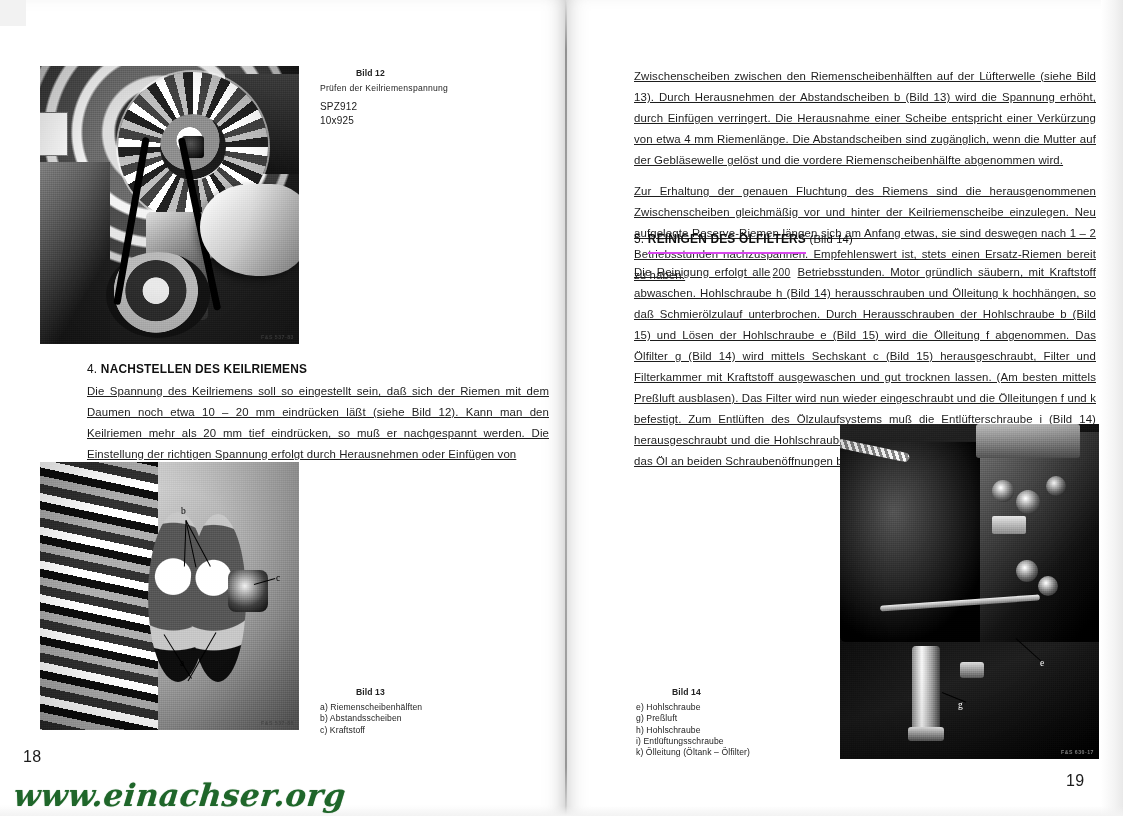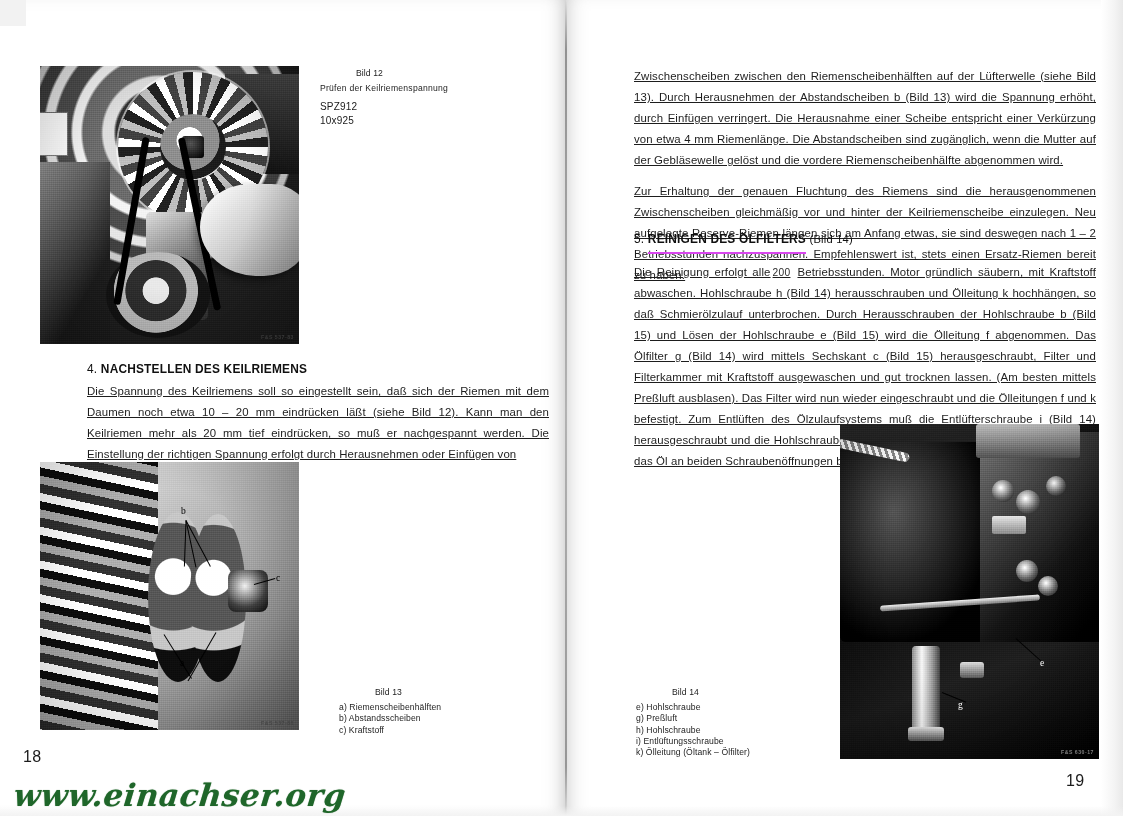--- a/index.html
+++ b/index.html
@@ -59,21 +59,21 @@
     font-size:10.2px;
     letter-spacing:.3px;
     color:#2a2a2a;
     padding:0 7px 0 2px;
   }
 
   
   .caption{font-size:8.6px;line-height:11.2px;color:#232323;letter-spacing:.1px;}
   .caption .cap-title{font-weight:normal;margin-bottom:4px;}
   .caption .cap-bold{font-weight:normal;letter-spacing:.25px;}
-  .caption .cap-plain{font-weight:normal;padding-left:36px;}
+  .caption .cap-plain{font-weight:bold;padding-left:36px;}
   .caption ul{list-style:none;margin:0;padding:0;}
   .caption li{white-space:nowrap;}
   .cap-extra{font-size:10px;line-height:13.5px;color:#1a1a1a;letter-spacing:.2px;}
 
   .folio{font-size:16px;color:#1c1c1c;letter-spacing:.4px;}
 
   
   .photo{position:absolute;overflow:hidden;background:#8f8f8f;
      filter:grayscale(100%) contrast(118%);}
   .photo .grain{position:absolute;inset:0;opacity:.5;
@@ -231,21 +231,21 @@
     <div class="lead" style="left:176px;top:170px;width:56px;transform:rotate(120deg);"></div>
     <div class="lead" style="left:214px;top:122px;width:22px;transform:rotate(-16deg);"></div>
     <div class="lbl" style="left:141px;top:44px;">b</div>
     <div class="lbl" style="left:140px;top:196px;">a</div>
     <div class="lbl" style="left:236px;top:111px;">c</div>
     <div class="grain"></div>
     <div class="vign"></div>
     <div class="photo-code">F&amp;S 537-88</div>
   </div>
 
-  <div class="caption" style="position:absolute;left:339px;top:687px;width:210px;">
+  <div class="caption" style="position:absolute;left:320px;top:687px;width:210px;">
     <div class="cap-title cap-plain">Bild 13</div>
     <ul>
       <li>a) Riemenscheibenhälften</li>
       <li>b) Abstandsscheiben</li>
       <li>c) Kraftstoff</li>
     </ul>
   </div>
 
   <div class="folio" style="position:absolute;left:23px;top:748px;">18</div>
 

